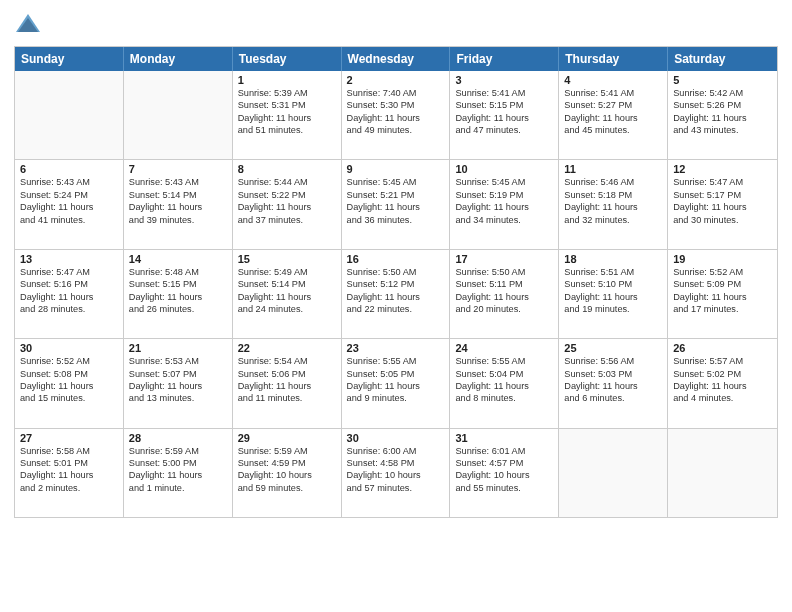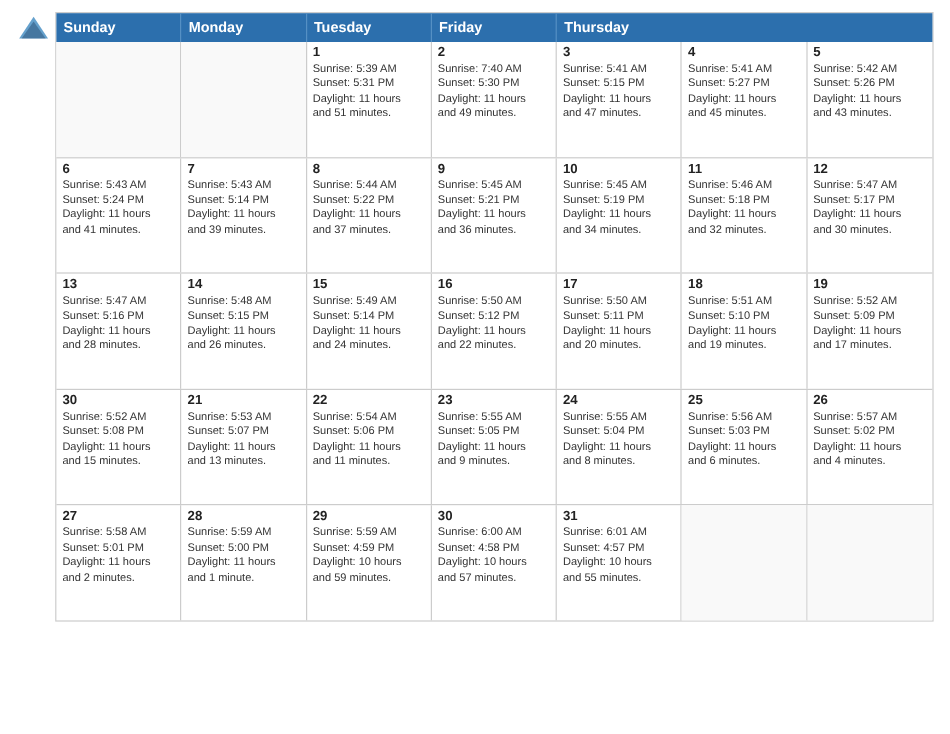--- a/index.html
+++ b/index.html
@@ -8,21 +8,21 @@
       background: #fff;
       width: 792px;
       height: 612px;
       overflow: hidden;
     }
     .page {
       width: 792px;
       height: 528px;
       padding: 10px 14px 10px 14px;
       display: flex;
-      flex-direction: row;
+      flex-direction: column;
     }
     .header {
       display: flex;
       justify-content: space-between;
       align-items: flex-start;
       margin-bottom: 8px;
     }
     .logo {
       display: flex;
       align-items: center;
@@ -125,22 +125,24 @@
       <div class="month-title"></div>
       <div class="location"></div>
     </div>
   </div>
 
   <div class="calendar">
     <div class="cal-header" id="cal-header">
         <div class="cal-header-cell">Sunday</div>
         <div class="cal-header-cell">Monday</div>
         <div class="cal-header-cell">Tuesday</div>
+        <div class="cal-header-cell">Wednesday</div>
         <div class="cal-header-cell">Friday</div>
         <div class="cal-header-cell">Thursday</div>
+        <div class="cal-header-cell">Saturday</div>
       </div>
     <div class="cal-body" id="cal-body">
         <div class="cal-row">
           <div class="cal-cell empty"></div>
           <div class="cal-cell empty"></div>
           <div class="cal-cell">
             <div class="day-num">1</div>
             <div class="cell-line">Sunrise: 5:39 AM</div>
             <div class="cell-line">Sunset: 5:31 PM</div>
             <div class="cell-line">Daylight: 11 hours</div>

